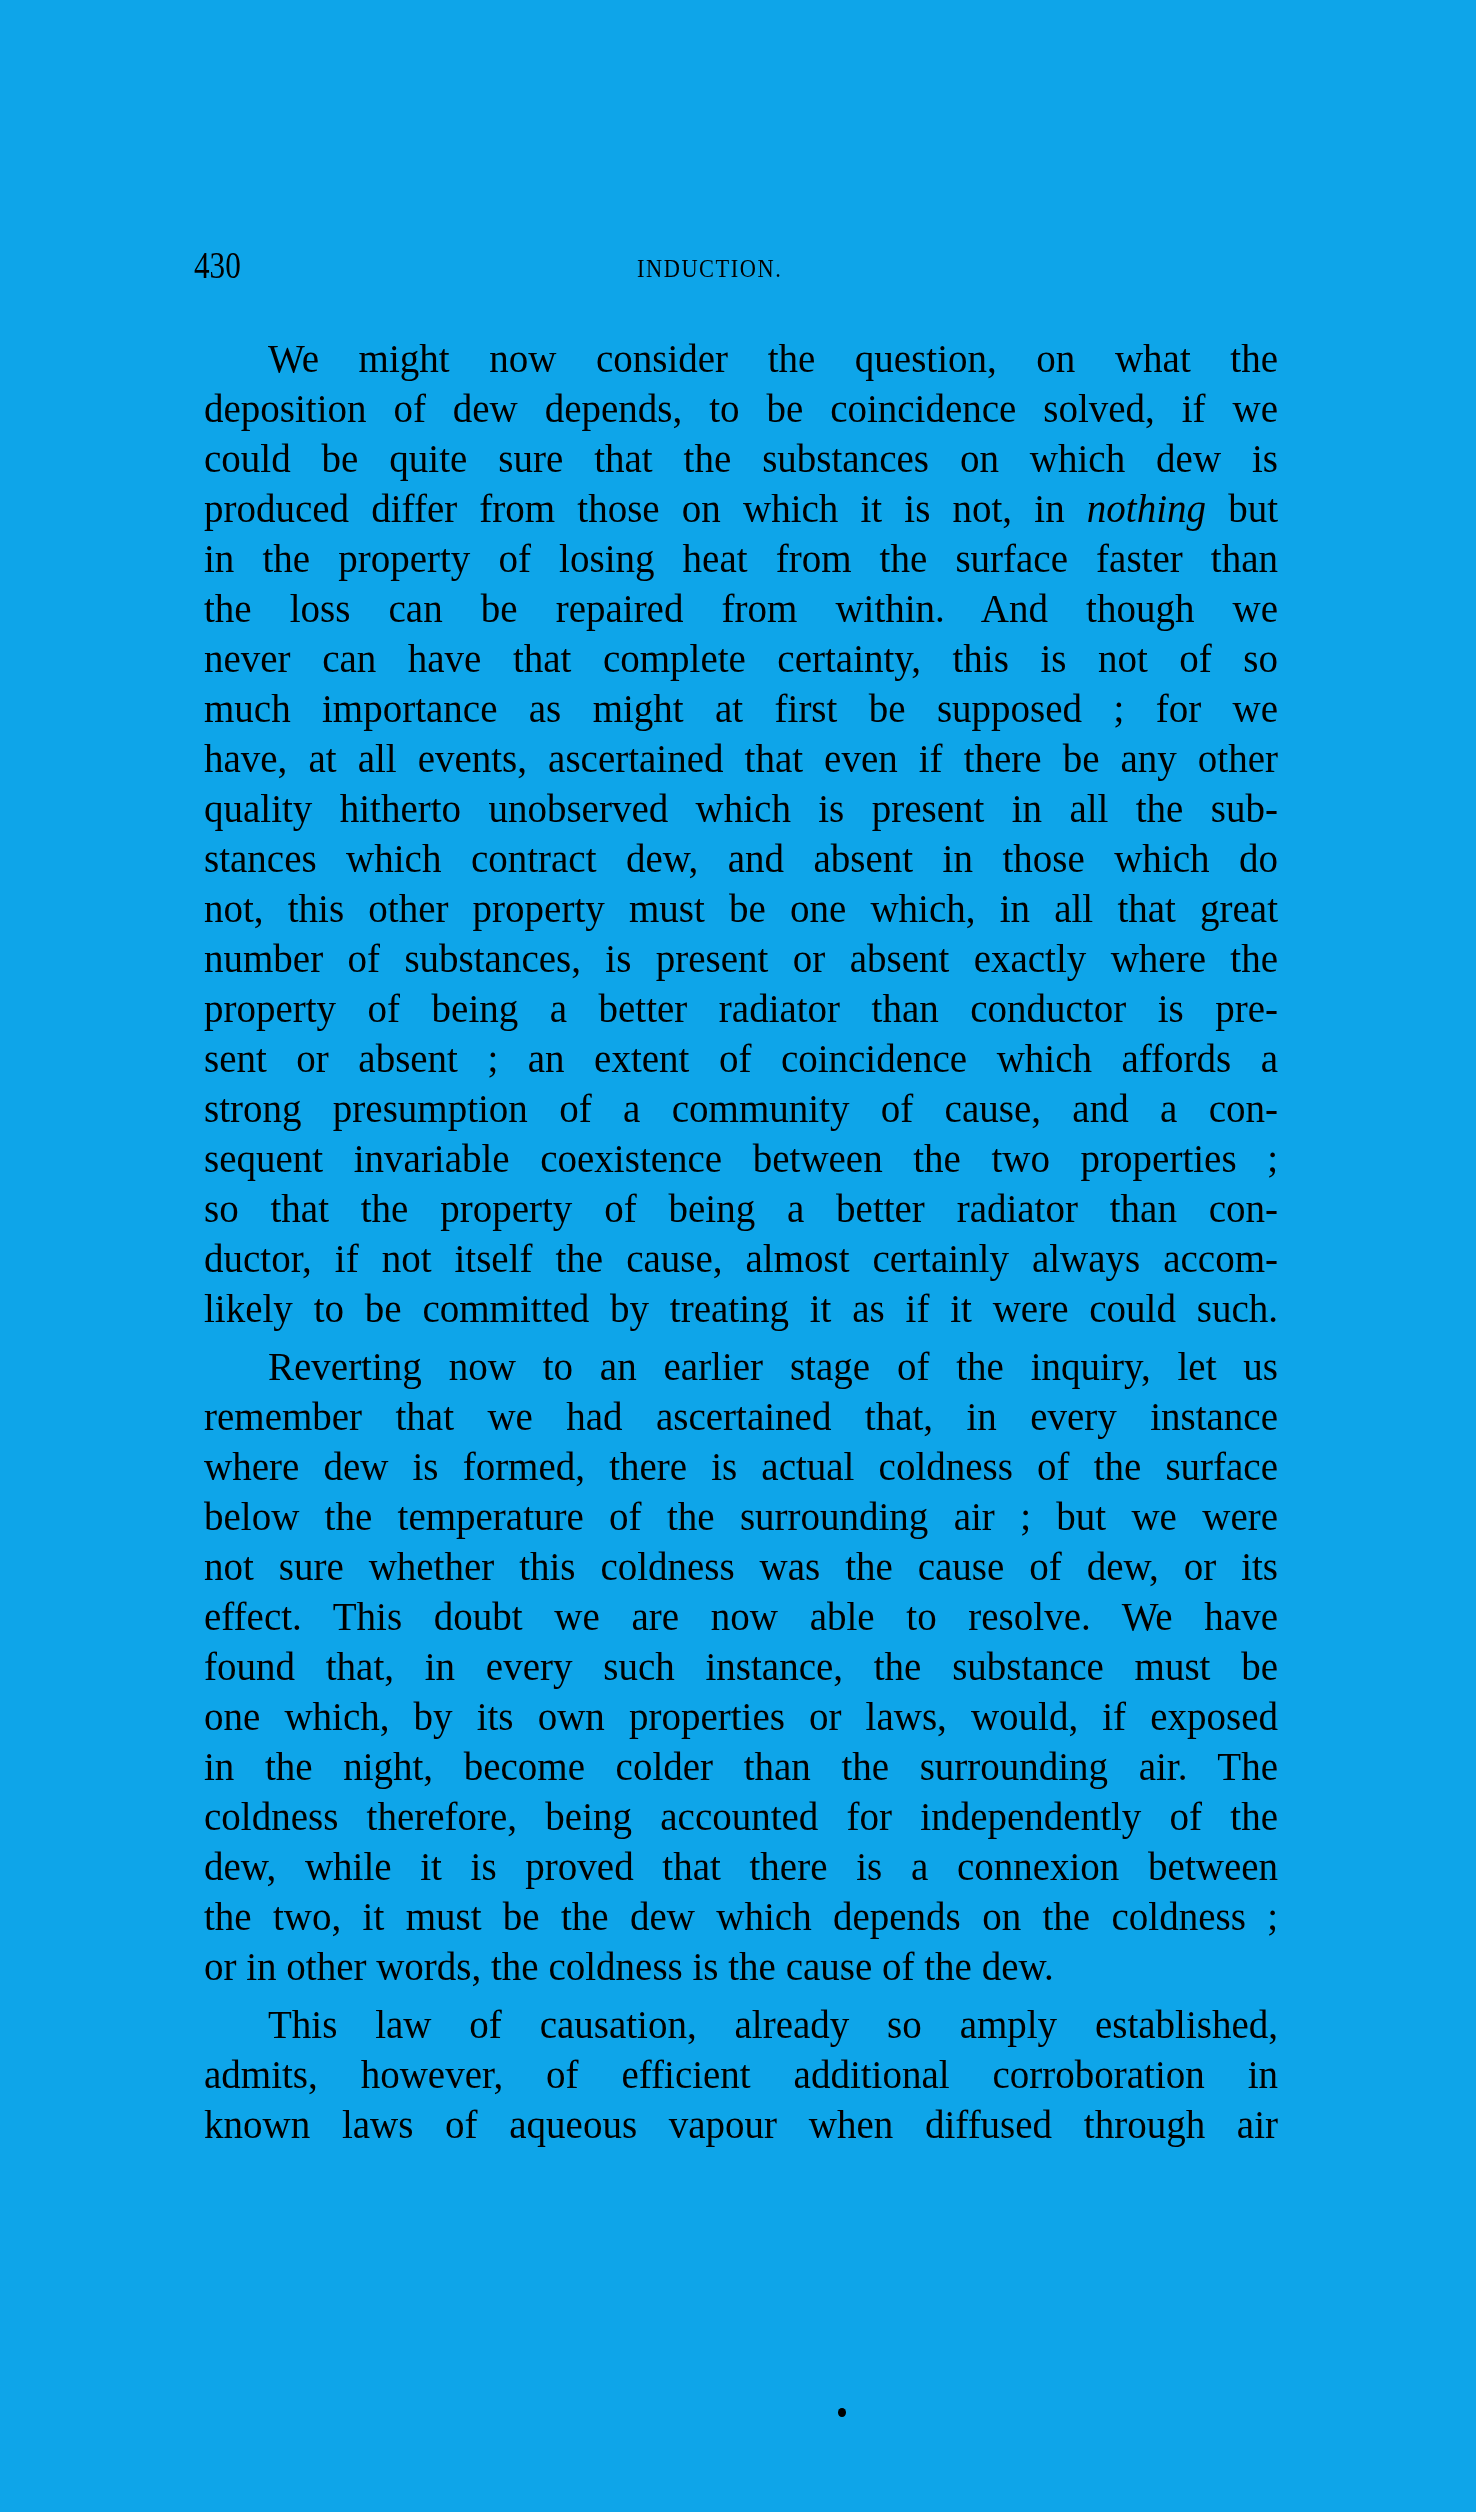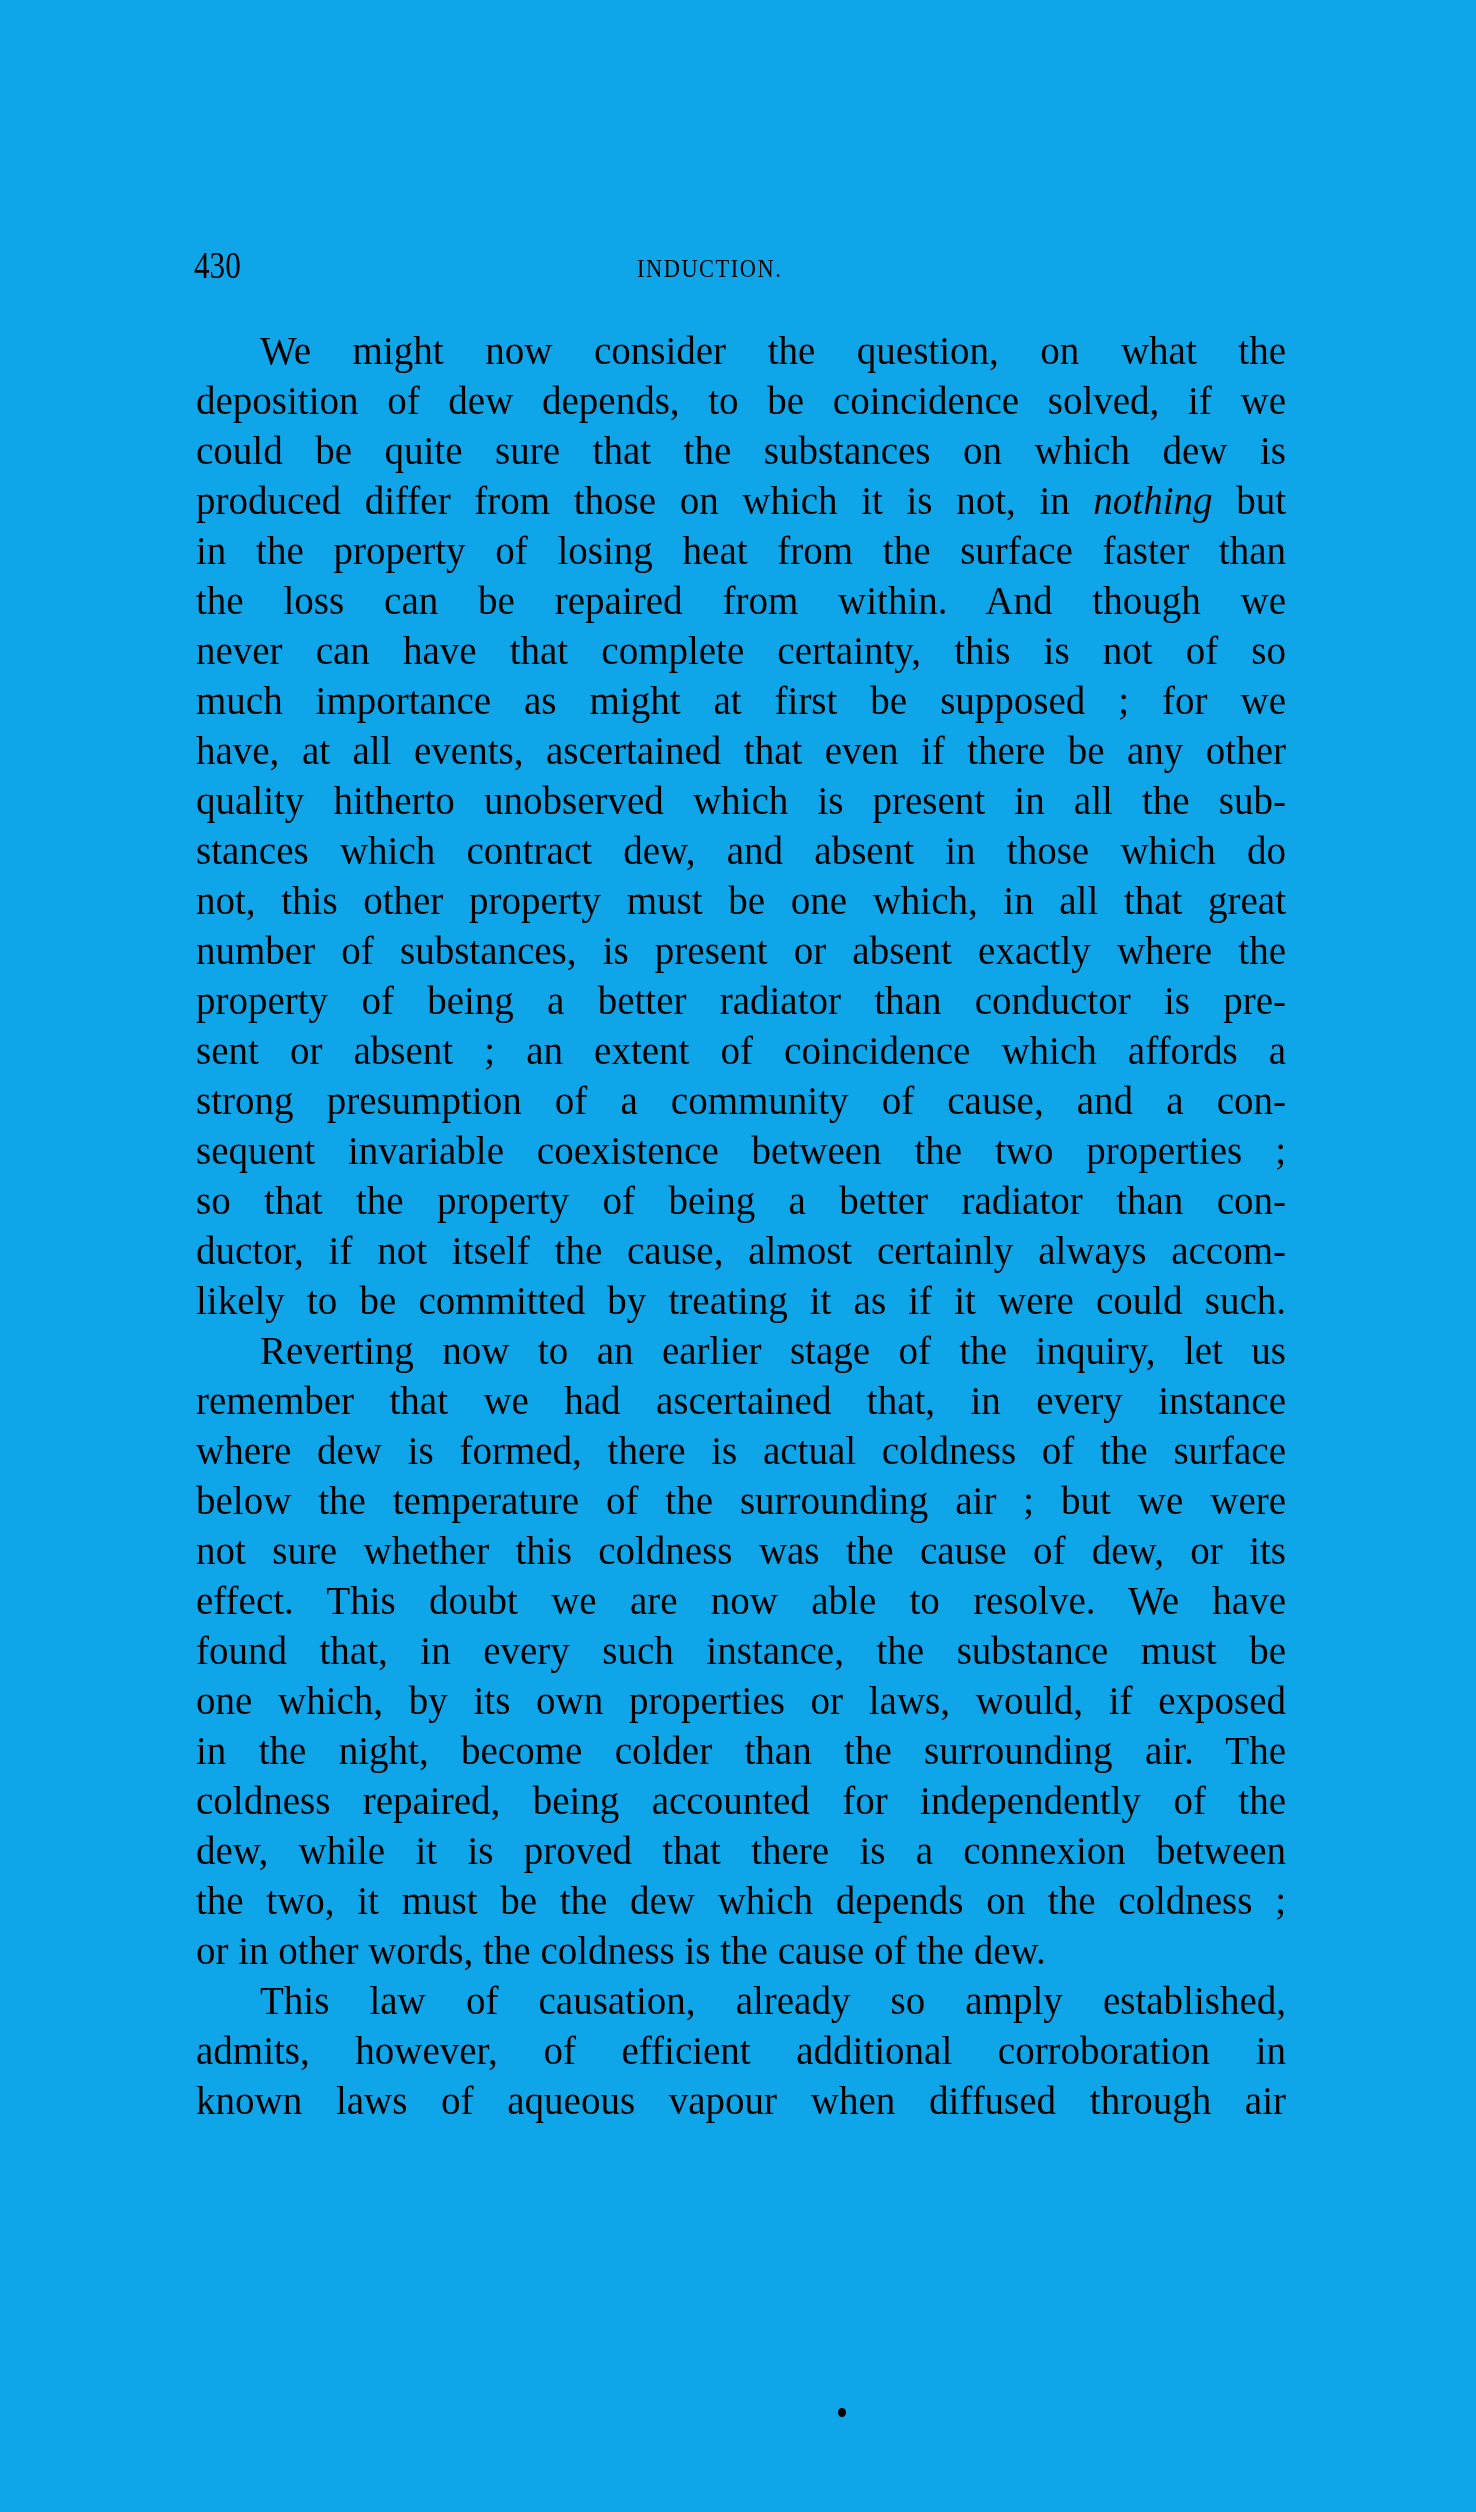--- a/index.html
+++ b/index.html
@@ -16,21 +16,21 @@
     position: absolute; left: 443px; top: 3.6px;
     font-family: "Liberation Serif", "DejaVu Serif", serif;
     font-size: 26px; line-height: 48px; letter-spacing: 1.8px; color: #000;
     text-transform: uppercase; transform: scaleX(0.86); transform-origin: left center;
   }
   .body-text {
     position: absolute; left: 196px; top: 326px; width: 1090px;
     font-family: "Liberation Serif", "DejaVu Serif", serif;
     font-size: 39px; line-height: 50px; color: #000;
   }
-  .para { margin: 0; text-indent: 64px; }
+  .para { margin: 8px; text-indent: 64px; }
   .line {
     display: block; text-align: justify; text-align-last: justify;
     white-space: nowrap; height: 50px; overflow: visible;
   }
   .line.last { text-align-last: left; }
   .para .line { text-indent: 0; }
   .para .line.first { padding-left: 64px; }
   .line-inner { display: inline-block; width: 100%; text-align: justify; text-align-last: justify; }
   .line.last .line-inner { text-align-last: left; }
   .line.first .line-inner { width: calc(100% - 0px); }
@@ -78,21 +78,21 @@
     <div class="para" style="text-indent:0">
       <span class="line first"><span class="line-inner">Reverting now to an earlier stage of the inquiry, let us</span></span>
       <span class="line"><span class="line-inner">remember that we had ascertained that, in every instance</span></span>
       <span class="line"><span class="line-inner">where dew is formed, there is actual coldness of the surface</span></span>
       <span class="line"><span class="line-inner">below the temperature of the surrounding air ; but we were</span></span>
       <span class="line"><span class="line-inner">not sure whether this coldness was the cause of dew, or its</span></span>
       <span class="line"><span class="line-inner">effect.  This doubt we are now able to resolve.  We have</span></span>
       <span class="line"><span class="line-inner">found that, in every such instance, the substance must be</span></span>
       <span class="line"><span class="line-inner">one which, by its own properties or laws, would, if exposed</span></span>
       <span class="line"><span class="line-inner">in the night, become colder than the surrounding air.  The</span></span>
-      <span class="line"><span class="line-inner">coldness repaired, being accounted for independently of the</span></span>
+      <span class="line"><span class="line-inner">coldness therefore, being accounted for independently of the</span></span>
       <span class="line"><span class="line-inner">dew, while it is proved that there is a connexion between</span></span>
       <span class="line"><span class="line-inner">the two, it must be the dew which depends on the coldness ;</span></span>
       <span class="line last"><span class="line-inner">or in other words, the coldness is the cause of the dew.</span></span>
     </div>
 
     <div class="para" style="text-indent:0">
       <span class="line first"><span class="line-inner">This law of causation, already so amply established,</span></span>
       <span class="line"><span class="line-inner">admits, however, of efficient additional corroboration in</span></span>
       <span class="line"><span class="line-inner">known laws of aqueous vapour when diffused through air</span></span>
     </div>

